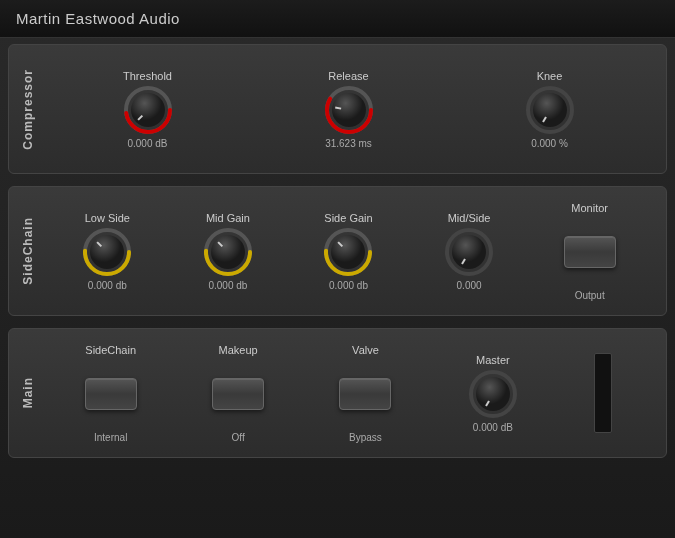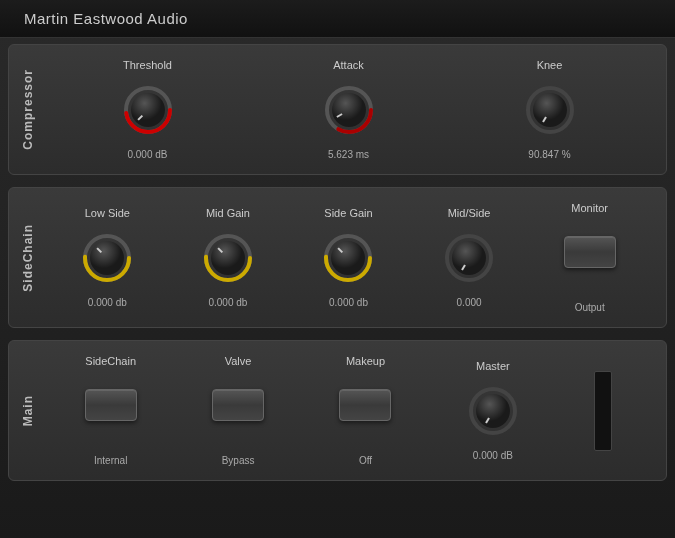--- a/index.html
+++ b/index.html
@@ -18,21 +18,21 @@
       display: flex;
       flex-direction: column;
     }
 
     
     .header {
       background: linear-gradient(180deg, #1c1c1c 0%, #111 100%);
       display: flex;
       justify-content: space-between;
       align-items: center;
-      padding: 6px 24px;
+      padding: 6px 16px;
       height: 38px;
       border-bottom: 1px solid #333;
     }
     .header-left {
       color: #ccc;
       font-size: 15px;
       font-weight: normal;
       letter-spacing: 0.5px;
     }
     .header-right {
@@ -77,21 +77,21 @@
       justify-content: space-around;
       align-items: center;
       padding: 4px 8px;
     }
 
     
     .knob-control {
       display: flex;
       flex-direction: column;
       align-items: center;
-      gap: 11px;
+      gap: 0;
     }
     .knob-label {
       color: #ccc;
       font-size: 11px;
       text-align: center;
       margin-bottom: 2px;
     }
     .knob-value {
       color: #aaa;
       font-size: 10px;
@@ -114,21 +114,21 @@
     .button-label-top {
       color: #ccc;
       font-size: 11px;
       text-align: center;
       margin-bottom: 2px;
     }
     .button-label-bottom {
       color: #aaa;
       font-size: 10px;
       text-align: left;
-      margin-top: 14px;
+      margin-top: 2px;
     }
     .push-button {
       width: 52px;
       height: 32px;
       background: linear-gradient(180deg, #555 0%, #3a3a3a 50%, #444 100%);
       border: 1px solid #666;
       border-radius: 4px;
       cursor: pointer;
       box-shadow: 0 2px 4px rgba(0,0,0,0.5), inset 0 1px 0 rgba(255,255,255,0.1);
     }
@@ -190,52 +190,52 @@
               <stop offset="0%" stop-color="#555"></stop>
               <stop offset="100%" stop-color="#1a1a1a"></stop>
             </radialGradient>
           </defs>
           <line x1="26" y1="12" x2="26" y2="18" stroke="#ccc" stroke-width="2" transform="rotate(-135 26 26)"></line>
         </svg>
         <span class="knob-value">0.000 dB</span>
       </div>
 
 
-      <div class="knob-control">
-        <span class="knob-label">Attack</span>
-        <svg class="knob-svg" width="52" height="52" viewBox="0 0 52 52">
-          <circle cx="26" cy="26" r="22" fill="none" stroke="#555" stroke-width="4"></circle>
-          <circle cx="26" cy="26" r="22" fill="none" stroke="#aa0000" stroke-width="4" stroke-dasharray="80 138.2" stroke-dashoffset="34.5" stroke-linecap="round"></circle>
-          <circle cx="26" cy="26" r="17" fill="url(#kg3)"></circle>
-          <defs>
-            <radialGradient id="kg3" cx="40%" cy="30%">
-              <stop offset="0%" stop-color="#555"></stop>
-              <stop offset="100%" stop-color="#1a1a1a"></stop>
-            </radialGradient>
-          </defs>
-          <line x1="26" y1="12" x2="26" y2="18" stroke="#ccc" stroke-width="2" transform="rotate(-120 26 26)"></line>
-        </svg>
-        <span class="knob-value">5.623 ms</span>
-      </div>
-
+
+      <div class="knob-control">
+        <span class="knob-label">Release</span>
+        <svg class="knob-svg" width="52" height="52" viewBox="0 0 52 52">
+          <circle cx="26" cy="26" r="22" fill="none" stroke="#555" stroke-width="4"></circle>
+          <circle cx="26" cy="26" r="22" fill="none" stroke="#cc0000" stroke-width="4" stroke-dasharray="115 138.2" stroke-dashoffset="34.5" stroke-linecap="round"></circle>
+          <circle cx="26" cy="26" r="17" fill="url(#kg4)"></circle>
+          <defs>
+            <radialGradient id="kg4" cx="40%" cy="30%">
+              <stop offset="0%" stop-color="#555"></stop>
+              <stop offset="100%" stop-color="#1a1a1a"></stop>
+            </radialGradient>
+          </defs>
+          <line x1="26" y1="12" x2="26" y2="18" stroke="#ccc" stroke-width="2" transform="rotate(-80 26 26)"></line>
+        </svg>
+        <span class="knob-value">31.623 ms</span>
+      </div>
 
       <div class="knob-control">
         <span class="knob-label">Knee</span>
         <svg class="knob-svg" width="52" height="52" viewBox="0 0 52 52">
           <circle cx="26" cy="26" r="22" fill="none" stroke="#444" stroke-width="4"></circle>
           <circle cx="26" cy="26" r="17" fill="url(#kg5)"></circle>
           <defs>
             <radialGradient id="kg5" cx="40%" cy="30%">
               <stop offset="0%" stop-color="#555"></stop>
               <stop offset="100%" stop-color="#1a1a1a"></stop>
             </radialGradient>
           </defs>
           <line x1="26" y1="12" x2="26" y2="18" stroke="#ccc" stroke-width="2" transform="rotate(-150 26 26)"></line>
         </svg>
-        <span class="knob-value">90.847 %</span>
+        <span class="knob-value">0.000 %</span>
       </div>
     </div>
   </div>
 
   <div class="section section-sidechain">
     <div class="section-label-container">
       <span class="section-label">SideChain</span>
     </div>
     <div class="section-content">
 
@@ -321,31 +321,31 @@
     <div class="section-content">
 
 
       <div class="button-control">
         <span class="button-label-top">SideChain</span>
         <button class="push-button"></button>
         <span class="button-label-bottom">Internal</span>
       </div>
 
       <div class="button-control">
+        <span class="button-label-top">Makeup</span>
+        <button class="push-button"></button>
+        <span class="button-label-bottom">Off</span>
+      </div>
+
+      <div class="button-control">
         <span class="button-label-top">Valve</span>
         <button class="push-button"></button>
         <span class="button-label-bottom">Bypass</span>
       </div>
 
-      <div class="button-control">
-        <span class="button-label-top">Makeup</span>
-        <button class="push-button"></button>
-        <span class="button-label-bottom">Off</span>
-      </div>
-
 
       <div class="knob-control">
         <span class="knob-label">Master</span>
         <svg class="knob-svg" width="52" height="52" viewBox="0 0 52 52">
           <circle cx="26" cy="26" r="22" fill="none" stroke="#444" stroke-width="4"></circle>
           <circle cx="26" cy="26" r="17" fill="url(#kg11)"></circle>
           <defs>
             <radialGradient id="kg11" cx="40%" cy="30%">
               <stop offset="0%" stop-color="#555"></stop>
               <stop offset="100%" stop-color="#1a1a1a"></stop>

